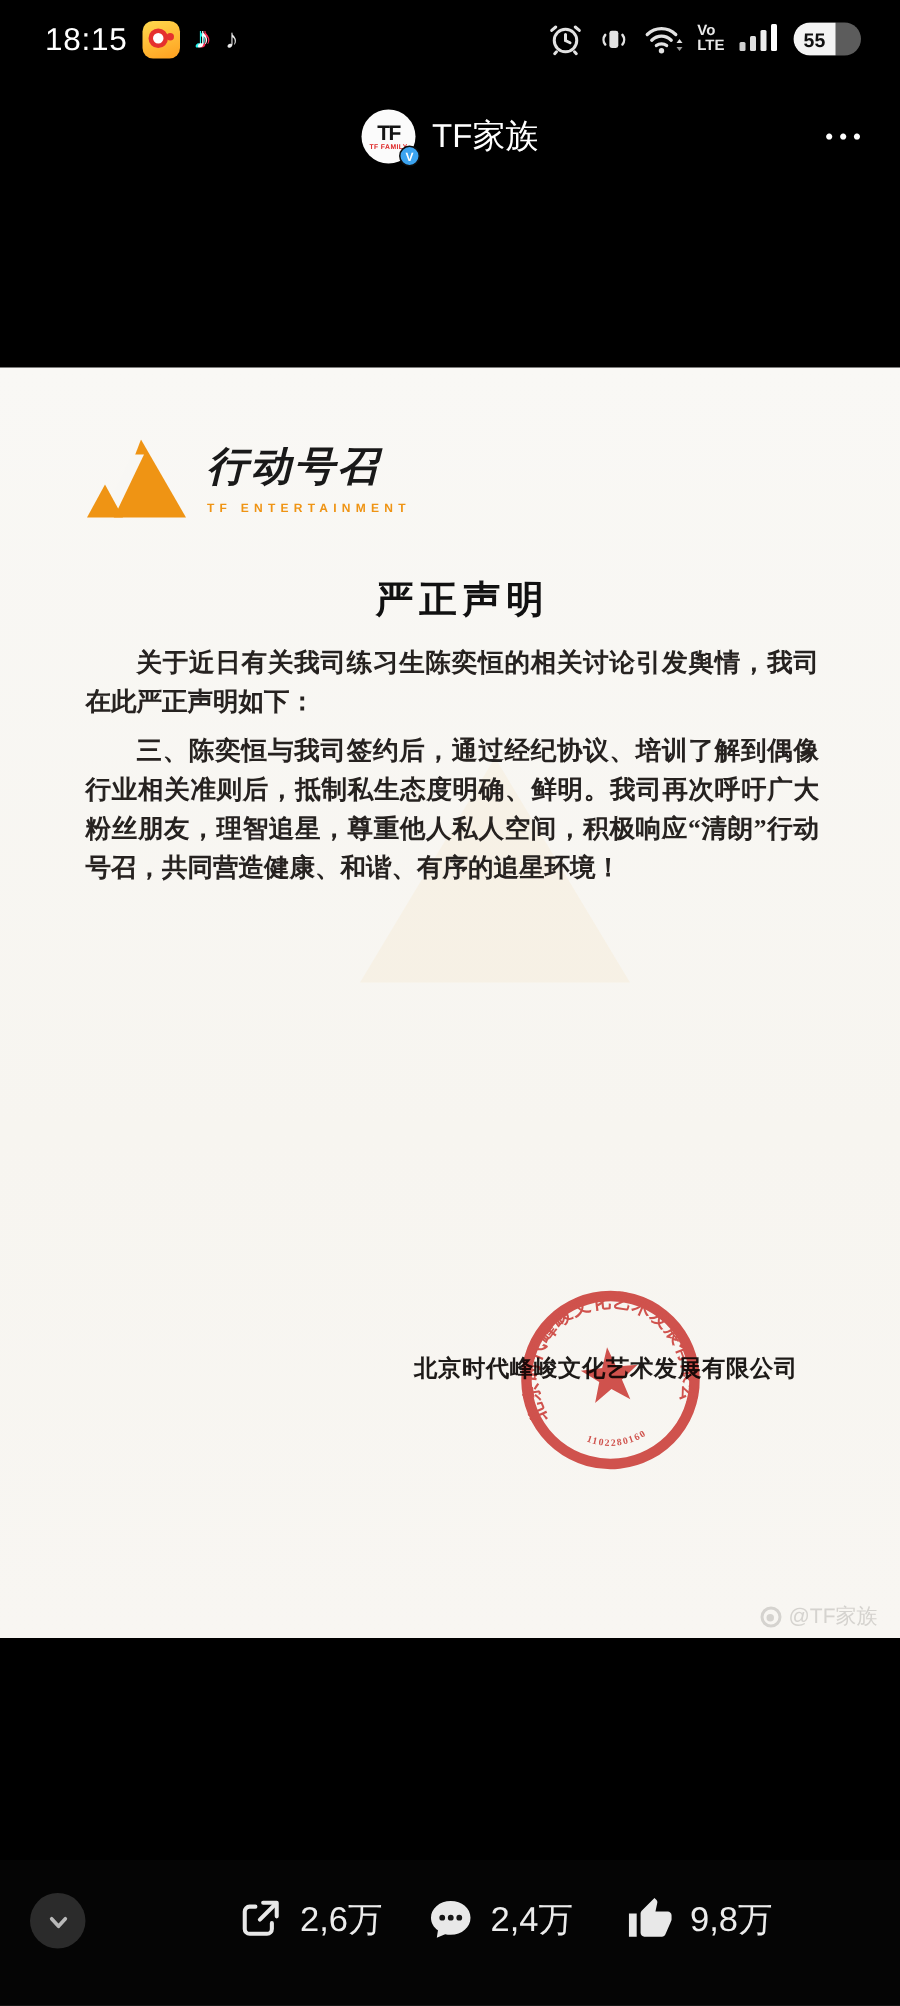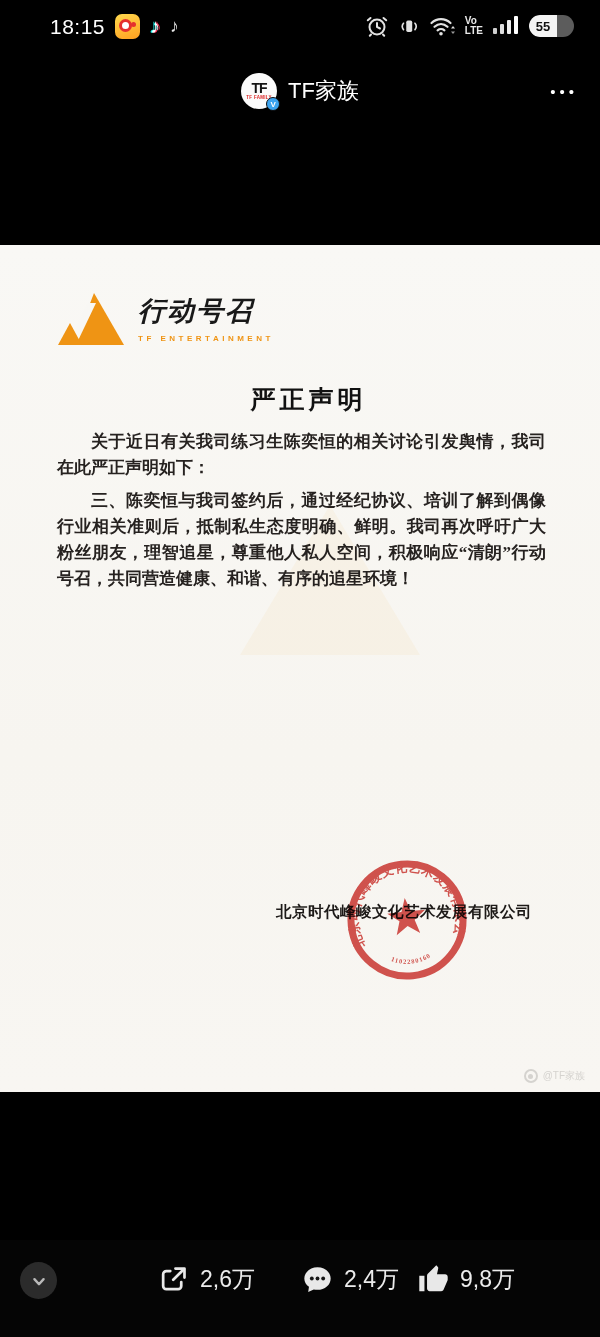--- a/index.html
+++ b/index.html
@@ -3,21 +3,21 @@
 <meta charset="utf-8">
 <style>
   * { margin:0; padding:0; box-sizing:border-box; }
   html,body { background:#000; }
   .screen {
     position:relative; width:600px; height:1337px; background:#000;
     overflow:hidden; font-family:"Liberation Sans", sans-serif; margin:0 auto;
   }
   
   .status-bar { position:absolute; top:0; left:0; width:600px; height:60px; }
-  .sb-left { position:absolute; left:30px; top:14px; display:flex; align-items:center; gap:10px;margin-left:20px; }
+  .sb-left { position:absolute; left:30px; top:14px; display:flex; align-items:center; gap:10px; }
   .sb-time { color:#fff; font-size:21px; font-weight:500; letter-spacing:.5px; }
   .app-ico-weibo { width:25px; height:25px; border-radius:7px;
     background:linear-gradient(160deg,#ffd94e,#ff9f1f); position:relative; }
   .app-ico-weibo .eye { position:absolute; left:4px; top:5px; width:13px; height:13px;
     border:3px solid #e5302e; border-radius:50%; background:#fff; }
   .app-ico-weibo .pupil { position:absolute; right:4px; top:8px; width:5px; height:5px;
     background:#e5302e; border-radius:50%; }
   .note-tiktok { color:#fff; font-size:20px; font-weight:700;
     text-shadow:-1.5px 0 0 #25f4ee, 1.5px 0 0 #fe2c55; }
   .note-plain { color:#e9e9e9; font-size:18px; font-weight:700; }
@@ -55,31 +55,31 @@
   .doc-body p { font-size:17px; line-height:26px; font-weight:700; color:#262220;
     text-align:justify; text-indent:2em; margin-bottom:7px; }
   .paper-tri { position:absolute; left:240px; top:260px; width:0; height:0; opacity:.05;
     border-left:90px solid transparent; border-right:90px solid transparent; border-bottom:150px solid #ef9414; }
   .signature { position:absolute; right:68px; top:657px; text-align:right; }
   .signature .company { font-size:15.5px; font-weight:700; color:#1d1a18; letter-spacing:.5px; }
   .signature .date { margin-top:8px; font-size:15.5px; font-weight:700; color:#1d1a18; padding-right:4px; }
   .stamp { position:absolute; left:345px; top:613px; width:124px; height:124px;
     transform:rotate(-6deg); opacity:.85; mix-blend-mode:multiply; }
   .doc-watermark { position:absolute; right:15px; top:824px; display:flex; align-items:center; gap:5px;
-    color:#d5d3cf; font-size:10px; font-family:"Liberation Sans", sans-serif; }
+    color:#d5d3cf; font-size:14px; font-family:"Liberation Sans", sans-serif; }
   .wm-eye { width:14px; height:14px; border:2px solid #d5d3cf; border-radius:50%; position:relative; }
   .wm-eye::after { content:""; position:absolute; left:2.5px; top:2.5px; width:5px; height:5px;
     background:#d5d3cf; border-radius:50%; }
   
   .action-bar { position:absolute; left:0; top:1240px; width:600px; height:97px; background:#050505; }
   .collapse-btn { position:absolute; left:20px; top:22px; width:37px; height:37px; border-radius:50%;
     background:#2b2b2b; display:flex; align-items:center; justify-content:center; cursor:pointer; }
   .act-group { position:absolute; top:24px; display:flex; align-items:center; gap:11px; cursor:pointer; }
   .act-count { color:#ececec; font-size:23px; }
-  .g-repost { left:158px; } .g-comment { left:302px; } .g-like { left:418px; }
+  .g-repost { left:158px; } .g-comment { left:285px; } .g-like { left:418px; }
 </style>
 </head>
 <body>
 
 <div class="screen">
 
   <div class="status-bar">
     <div class="sb-left">
       <span class="sb-time">18:15</span>
       <span class="app-ico-weibo">

